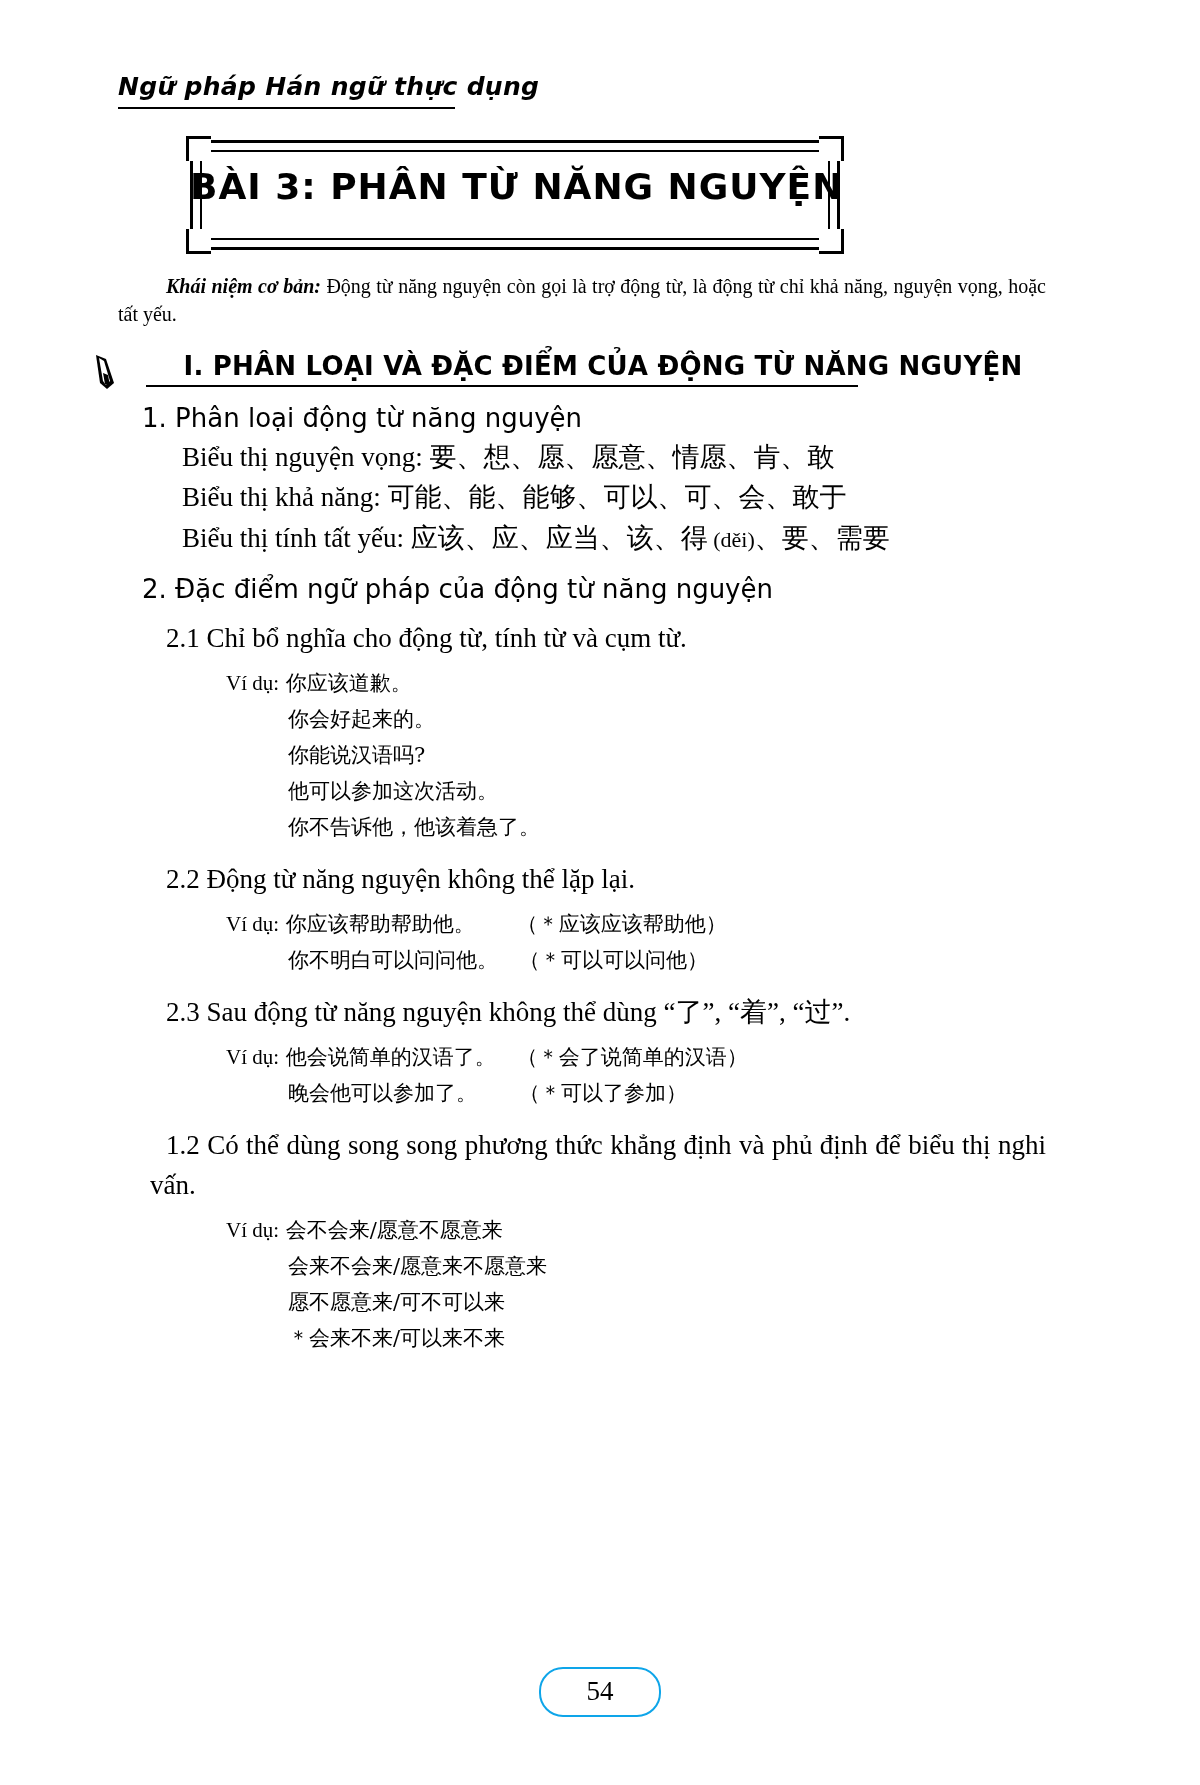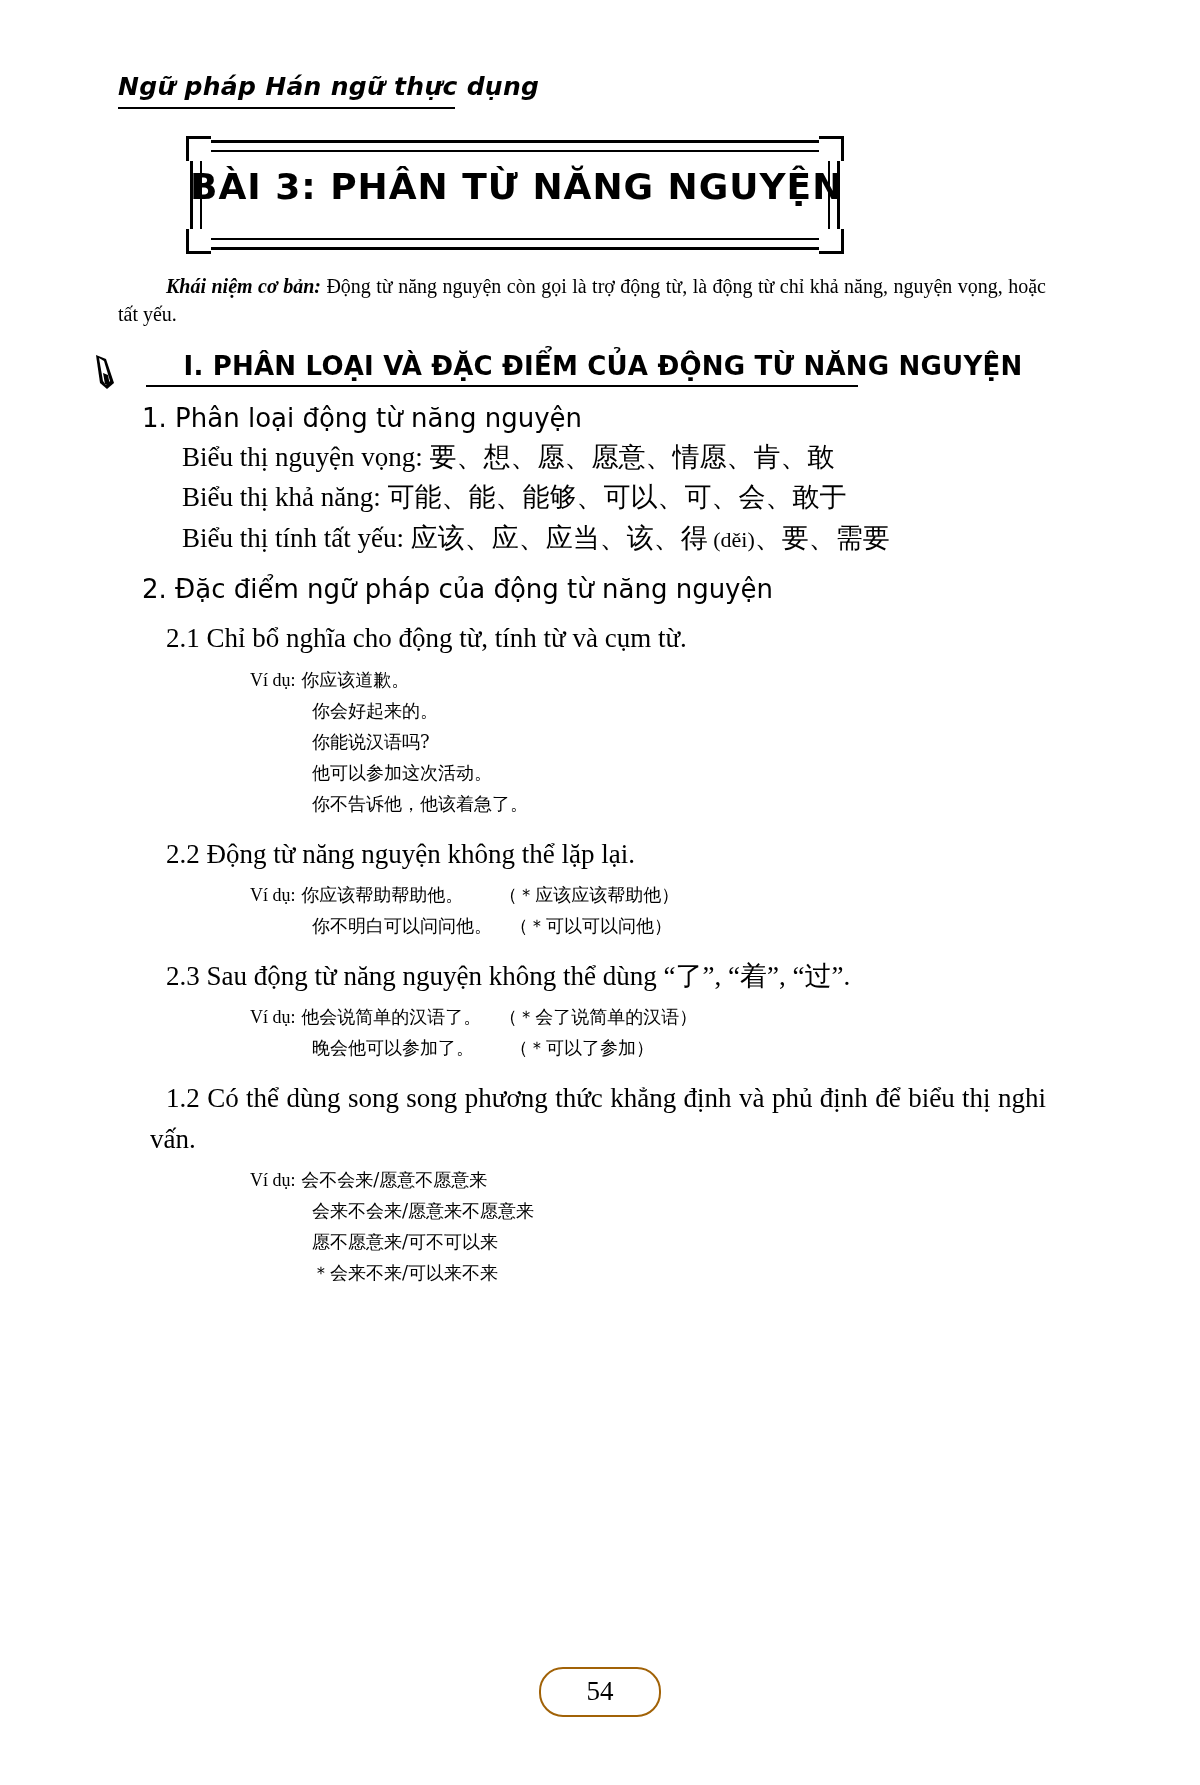--- a/index.html
+++ b/index.html
@@ -176,42 +176,41 @@
     padding-left: 32px;
     text-indent: 16px;
     text-align: justify;
   }
 
   .example-block {
     padding-left: 108px;
     margin-top: 6px;
   }
   .ex-line {
-    font-size: 18px;
+    font-size: 21px;
     line-height: 1.72;
     font-family: "DejaVu Serif", "Liberation Serif", serif;
     white-space: pre-wrap;
-    margin-left: 24px;
   }
   .ex-label {
     font-family: "Liberation Serif", serif;
   }
   .ex-line.sub {
     padding-left: 62px;
   }
 
   
   .page-number {
     position: absolute;
     left: 50%;
     transform: translateX(-50%);
     bottom: 68px;
     width: 118px;
     height: 46px;
-    border: 2px solid #a16207;
+    border: 2px solid #0ea5e9;
     border-radius: 24px;
     text-align: center;
     line-height: 44px;
     font-size: 27px;
     font-family: "Liberation Serif", serif;
   }
 </style>
 </head>
 <body>
 

